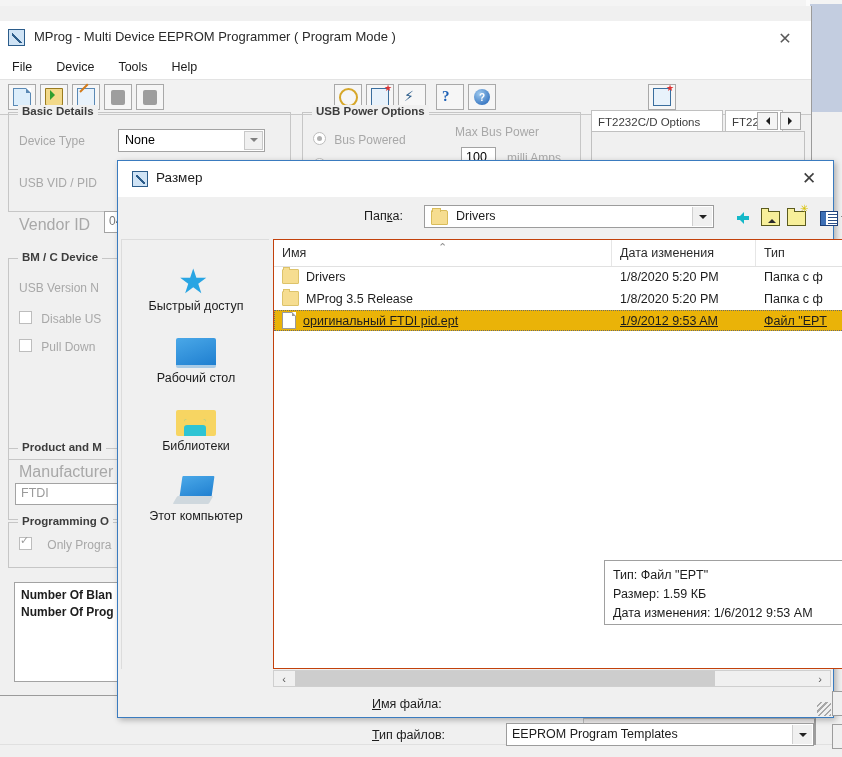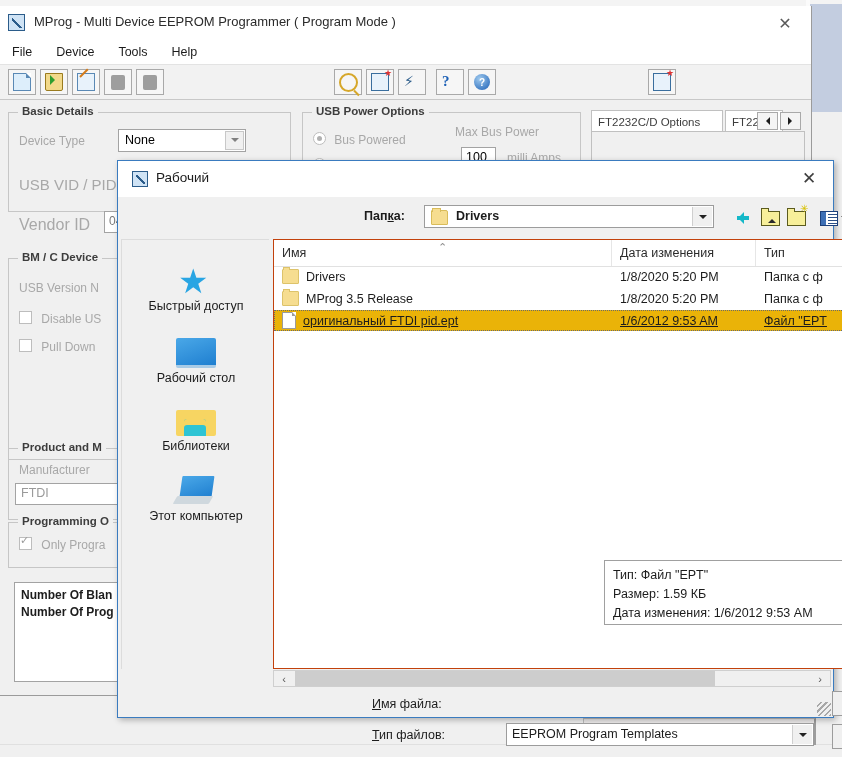--- a/index.html
+++ b/index.html
@@ -16,21 +16,21 @@
   #bg-window-right2{position:absolute;left:806px;top:0px;width:4px;height:120px;background:#fbfbfb;}
   #bg-faint-top{position:absolute;left:0;top:0;width:842px;height:7px;background:#f4f4f4;border-bottom:1px solid #e3e3e3;}
   #bg-bottom-panel{position:absolute;left:583px;top:718px;width:230px;height:38px;background:#eceaea;
      border:1px solid #bdbdbd;border-right:2px solid #9d9d9d;border-bottom:2px solid #9d9d9d;}
   #bg-bottom-panel2{position:absolute;left:583px;top:745px;width:259px;height:12px;background:#f0f0f0;}
   #bg-hline{position:absolute;left:0;top:744px;width:842px;height:1px;background:#e0e0e0;}
 
   
   #mprog{position:absolute;left:0;top:6px;width:812px;height:690px;background:#f0f0f0;
      border:1px solid #9b9b9b;border-top:none;border-left:none;box-sizing:border-box;}
-  #mprog-titlebar{height:34px;background:#ffffff;position:relative;}
+  #mprog-titlebar{height:34px;background:#ffffff;position:relative;margin-top:15px;}
   #mprog-icon{position:absolute;left:8px;top:8px;width:17px;height:17px;background:#cfe3f5;border:1px solid #2b5c8a;box-sizing:border-box;}
   #mprog-icon:after{content:"";position:absolute;left:3px;top:3px;width:10px;height:10px;
      background:linear-gradient(45deg,transparent 40%,#2b5c8a 40%,#2b5c8a 55%,transparent 55%);}
   #mprog-title{position:absolute;left:34px;top:8px;font-size:13px;color:#2b2b2b;white-space:nowrap;}
   #mprog-close{position:absolute;right:14px;top:5px;width:24px;height:24px;color:#5a5a5a;font-size:16px;
      display:flex;align-items:center;justify-content:center;cursor:default;}
   #mprog-menubar{height:24px;background:#ffffff;padding-left:10px;display:flex;align-items:center;gap:20px;}
   #mprog-menubar .mi{font-size:12.5px;color:#1c1c1c;padding:2px 2px;}
   #mprog-toolbar{height:34px;background:#f2f2f2;border-top:1px solid #e3e3e3;border-bottom:1px solid #c8c8c8;
      display:flex;align-items:center;position:relative;}
@@ -85,21 +85,21 @@
      border:1px solid #3a7bbf;box-sizing:border-box;box-shadow:2px 2px 6px rgba(0,0,0,.28);}
   #dlg-title{height:36px;background:#fff;position:relative;}
   #dlg-icon{position:absolute;left:14px;top:10px;width:16px;height:16px;background:#cfe3f5;border:1px solid #2b5c8a;box-sizing:border-box;}
   #dlg-icon:after{content:"";position:absolute;left:3px;top:3px;width:9px;height:9px;
      background:linear-gradient(45deg,transparent 40%,#2b5c8a 40%,#2b5c8a 58%,transparent 58%);}
   #dlg-titletext{position:absolute;left:38px;top:9px;font-size:13.5px;color:#1c1c1c;}
   #dlg-close{position:absolute;right:10px;top:4px;width:28px;height:26px;display:flex;align-items:center;justify-content:center;
      font-size:17px;color:#3f3f3f;}
   #dlg-body{position:absolute;left:0;top:36px;right:0;bottom:0;background:#f0f0f0;}
 
-  #lookin-row{position:absolute;left:0;top:0;width:717px;height:40px;font-weight:bold;}
+  #lookin-row{position:absolute;left:0;top:0;width:717px;height:40px;}
   #lookin-label{position:absolute;left:246px;top:12px;font-size:12.5px;color:#1c1c1c;}
   #lookin-label u{text-decoration:underline;}
   #lookin-combo{position:absolute;left:306px;top:8px;width:290px;height:23px;background:#fff;border:1px solid #9c9c9c;box-sizing:border-box;}
   #lookin-folder{position:absolute;left:6px;top:4px;width:15px;height:13px;background:#f6dd90;border:1px solid #d9bc5a;border-radius:1px 2px 1px 1px;}
   #lookin-folder:before{content:"";position:absolute;left:0;top:-3px;width:7px;height:3px;background:#f6dd90;border:1px solid #d9bc5a;border-bottom:none;}
   #lookin-text{position:absolute;left:31px;top:3px;font-size:12.5px;color:#1c1c1c;}
   #lookin-arrow{position:absolute;right:1px;top:1px;bottom:1px;width:19px;background:#f0f0f0;border-left:1px solid #cfcfcf;
      display:flex;align-items:center;justify-content:center;}
   #lookin-arrow:after{content:"";border:4px solid transparent;border-top-color:#222;margin-top:4px;}
 
@@ -241,25 +241,25 @@
           <span class="ic-help">?</span>
         </div>
       <div class="tb-btn" style="margin-left:152px">
           <span class="ic ic-docx"></span>
         </div>
     </div>
 
     <div class="gbox" style="left:8px;top:106px;width:281px;height:98px;">
       <div class="gtitle">Basic Details</div>
       <div class="dim" style="position:absolute;left:10px;top:21px;font-size:12px;">Device Type</div>
-      <div class="combo" style="left:109px;top:16px;width:128px;height:23px;position:absolute;text-align:center;">
+      <div class="combo" style="left:109px;top:16px;width:147px;height:23px;position:absolute;text-align:center;">
         <span style="position:absolute;left:6px;top:3px;font-size:12.5px;">None</span>
         <span class="arrow"></span>
       </div>
-      <div class="dim" style="position:absolute;left:10px;top:63px;font-size:15px;">USB VID / PID</div>
+      <div class="dim" style="position:absolute;left:10px;top:63px;font-size:12px;">USB VID / PID</div>
       <div class="dim" style="position:absolute;left:10px;top:103px;font-size:16px;">Vendor ID</div>
       <div class="fld" style="position:absolute;left:95px;top:98px;width:60px;height:22px;padding:2px 4px;font-size:12px;color:#7a7a7a;">04</div>
     </div>
 
     <div class="gbox" style="left:302px;top:106px;width:277px;height:62px;">
       <div class="gtitle">USB Power Options</div>
       <div style="position:absolute;left:10px;top:19px;font-size:12px;">
         <span class="radio on"></span>
         <span class="dim" style="margin-left:5px;">Bus Powered</span>
       </div>
@@ -292,43 +292,43 @@
         <span class="dim" style="margin-left:6px;">Disable US</span>
       </div>
       <div style="position:absolute;left:10px;top:80px;font-size:12px;">
         <span class="chk"></span>
         <span class="dim" style="margin-left:6px;">Pull Down</span>
       </div>
     </div>
 
     <div class="gbox" style="left:8px;top:442px;width:281px;height:70px;">
       <div class="gtitle">Product and M</div>
-      <div class="dim" style="position:absolute;left:10px;top:14px;font-size:12px;">Manufacturer</div>
+      <div class="dim" style="position:absolute;left:10px;top:14px;font-size:16px;">Manufacturer</div>
       <div class="fld" style="position:absolute;left:6px;top:34px;width:270px;height:22px;padding:2px 5px;font-size:12.5px;color:#9a9a9a;">FTDI</div>
     </div>
 
     <div class="gbox" style="left:8px;top:516px;width:281px;height:44px;">
       <div class="gtitle">Programming O</div>
       <div style="position:absolute;left:10px;top:14px;font-size:12px;">
         <span class="chk on"></span>
-        <span class="dim" style="margin-left:6px;text-align:right;">Only Progra</span>
+        <span class="dim" style="margin-left:12px;text-align:right;">Only Progra</span>
       </div>
     </div>
 
     <div id="status-list">
       <div>Number Of Blan</div>
       <div>Number Of Prog</div>
     </div>
   </div>
 
   <div id="dlg">
 
     <div id="dlg-title">
       <div id="dlg-icon"></div>
-      <div id="dlg-titletext">Рабочий</div>
+      <div id="dlg-titletext">Размер</div>
       <div id="dlg-close">✕</div>
     </div>
 
     <div id="dlg-body">
 
       <div id="lookin-row">
         <div id="lookin-label"><span>Пап</span><u>к</u><span>а:</span></div>
 
         <div id="lookin-combo">
           <span id="lookin-folder"></span>
@@ -399,21 +399,21 @@
                 <span class="t">MProg 3.5 Release</span>
               </span>
             <span class="c-date">1/8/2020 5:20 PM</span>
             <span class="c-type">Папка с ф</span>
           </div>
           <div class="fl-row sel" style="top:70px;">
             <span class="c-name">
                 <span class="fi-file"></span>
                 <span class="t">оригинальный FTDI pid.ept</span>
               </span>
-            <span class="c-date">1/6/2012 9:53 AM</span>
+            <span class="c-date">1/9/2012 9:53 AM</span>
             <span class="c-type">Файл "EPT</span>
           </div>
         </div>
       </div>
 
       <div id="tooltip">
         <div>Тип: Файл "EPT"</div>
         <div>Размер: 1.59 КБ</div>
         <div>Дата изменения: 1/6/2012 9:53 AM</div>
       </div>

